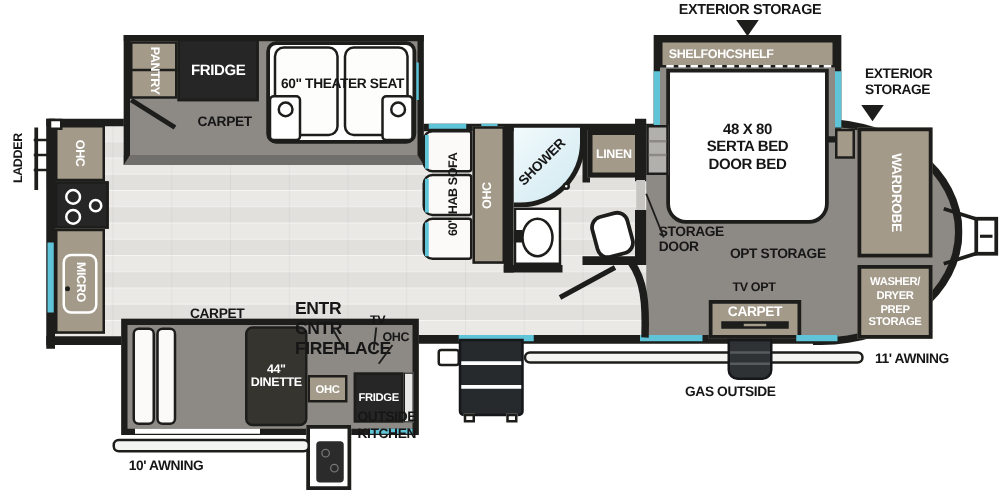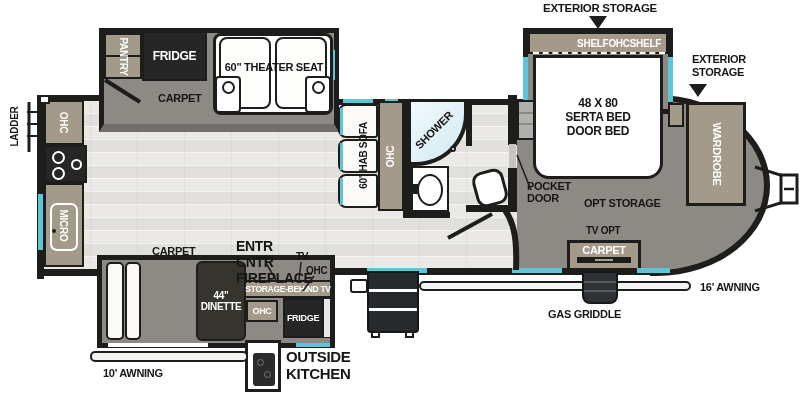--- a/index.html
+++ b/index.html
@@ -84,33 +84,36 @@
     <span class="lab w" style="font-size:10px">OHC</span>
   </div>
 
   <div class="abs wall" style="left:403px;top:100px;width:8px;height:118px"></div>
   <div class="abs" style="left:411px;top:102px;width:57px;height:64px;background:linear-gradient(135deg,#f2fafc,#cfe9f1);border-right:4px solid #1d1d1b;border-bottom:4px solid #1d1d1b;border-radius:0 0 52px 0"></div>
   <div class="abs ctr rot rm45" style="left:408px;top:102px;width:52px;height:56px">
     <span class="lab" style="font-size:11px">SHOWER</span>
   </div>
   <div class="abs" style="left:450px;top:146px;width:6px;height:6px;border:2px solid #1d1d1b;border-radius:50%;background:#fff"></div>
   <div class="abs wall" style="left:466px;top:100px;width:6px;height:46px"></div>
+  <div class="abs tan ctr" style="left:470px;top:104px;width:42px;height:38px;border:4px solid #1d1d1b">
+    <span class="lab w" style="font-size:10px">LINEN</span>
+  </div>
   <div class="abs" style="left:411px;top:166px;width:38px;height:46px;background:#fff;border:2px solid #1d1d1b"></div>
   <div class="abs" style="left:417px;top:174px;width:26px;height:32px;background:#fff;border:2px solid #1d1d1b;border-radius:50%"></div>
   <div class="abs wall" style="left:411px;top:184px;width:7px;height:10px"></div>
   <div class="abs wall" style="left:403px;top:212px;width:47px;height:6px"></div>
   <div class="abs" style="left:474px;top:170px;width:32px;height:36px;background:#fff;border:3px solid #1d1d1b;border-radius:10px;transform:rotate(-15deg)"></div>
   <div class="abs wall" style="left:466px;top:205px;width:42px;height:7px"></div>
   <div class="abs wall" style="left:508px;top:95px;width:9px;height:50px"></div>
   <div class="abs" style="left:509px;top:144px;width:7px;height:26px;background:#c7c5c2"></div>
   <div class="abs wall" style="left:508px;top:168px;width:9px;height:44px"></div>
-  <div class="abs lab" style="left:527px;top:180px;width:50px;font-size:11px;white-space:normal;line-height:1.1">POCKET DOOR</div>
+  <div class="abs lab" style="left:527px;top:180px;width:50px;font-size:11px;white-space:normal;line-height:1.1">STORAGE DOOR</div>
 
   <div class="abs carpet" style="left:523px;top:28px;width:150px;height:86px;border:5px solid #1d1d1b"></div>
-  <div class="abs tan" style="left:528px;top:32px;width:140px;height:22px;border:2px solid #1d1d1b;display:flex;align-items:center;justify-content:flex-end;padding:0 5px">
+  <div class="abs tan" style="left:528px;top:32px;width:140px;height:22px;border:2px solid #1d1d1b;display:flex;align-items:center;justify-content:flex-start;padding:0 5px">
     <span class="lab w" style="font-size:10px">SHELF</span>
     <span class="lab w" style="font-size:10px">OHC</span>
     <span class="lab w" style="font-size:10px">SHELF</span>
   </div>
   <div class="abs" style="left:533px;top:52px;width:132px;height:0;border-top:2px dashed #fff"></div>
   <div class="abs win" style="left:523px;top:57px;width:5px;height:45px"></div>
   <div class="abs win" style="left:668px;top:57px;width:5px;height:45px"></div>
   <div class="abs" style="left:533px;top:55px;width:130px;height:124px;background:#fff;border:3px solid #1d1d1b;border-radius:0 0 16px 16px;display:flex;flex-direction:column;align-items:center;justify-content:center">
     <span class="lab" style="font-size:12px">48 X 80</span>
     <span class="lab" style="font-size:12px">SERTA BED</span>
@@ -125,20 +128,23 @@
   <div class="abs lab" style="left:586px;top:225px;font-size:10px">TV OPT</div>
   <div class="abs tan" style="left:567px;top:240px;width:74px;height:31px;border:3px solid #1d1d1b">
     <div class="lab w ctr" style="font-size:11px;margin-top:1px">CARPET</div>
     <div style="width:54px;height:6px;background:#1d1d1b;margin:1px auto 0;position:relative">
       <div style="position:absolute;left:18px;top:2px;width:18px;height:2px;background:#a39a8a"></div>
     </div>
   </div>
   <div class="abs tan ctr rot r90" style="left:686px;top:102px;width:60px;height:104px;border:3px solid #1d1d1b">
     <span class="lab w" style="font-size:11px">WARDROBE</span>
   </div>
+  <div class="abs tan ctr" style="left:686px;top:212px;width:60px;height:59px;border:3px solid #1d1d1b">
+    <span class="lab w" style="font-size:9px;white-space:normal;line-height:1.2;width:50px">WASHER/ DRYER PREP STORAGE</span>
+  </div>
 
   <div class="abs win" style="left:367px;top:268px;width:60px;height:5px"></div>
   <div class="abs win" style="left:512px;top:268px;width:50px;height:5px"></div>
   <div class="abs win" style="left:637px;top:268px;width:33px;height:5px"></div>
 
   <div class="abs tan ctr rot r90" style="left:44px;top:100px;width:40px;height:45px;border:2px solid #1d1d1b">
     <span class="lab w" style="font-size:10px">OHC</span>
   </div>
   <div class="abs blk" style="left:44px;top:145px;width:43px;height:38px;border:2px solid #1d1d1b">
     <div class="abs" style="left:6px;top:4px;width:13px;height:13px;border:2px solid #fff;border-radius:50%"></div>
@@ -150,23 +156,20 @@
   </div>
   <div class="abs" style="left:50px;top:203px;width:28px;height:48px;border:2px solid #fff;border-radius:7px"></div>
   <div class="abs" style="left:52px;top:229px;width:4px;height:4px;background:#1d1d1b;border-radius:50%"></div>
 
   <div class="abs carpet" style="left:97px;top:255px;width:238px;height:93px;border:5px solid #1d1d1b"></div>
   <div class="abs" style="left:106px;top:262px;width:18px;height:78px;background:#fbfaf8;border:2px solid #1d1d1b;border-radius:5px"></div>
   <div class="abs" style="left:125px;top:262px;width:16px;height:78px;background:#fbfaf8;border:2px solid #1d1d1b;border-radius:5px"></div>
   <div class="abs ctr" style="left:196px;top:261px;width:50px;height:80px;background:#35342f;border:2px solid #1d1d1b;border-radius:6px">
     <span class="lab w" style="font-size:10px;white-space:normal;line-height:1.15;width:46px">44" DINETTE</span>
   </div>
-  <div class="abs tan ctr" style="left:244px;top:280px;width:88px;height:18px;border:2px solid #1d1d1b">
-    <span class="lab w" style="font-size:8.5px">STORAGE-BEHIND TV</span>
-  </div>
   <div class="abs tan ctr" style="left:246px;top:300px;width:32px;height:22px;border:2px solid #1d1d1b">
     <span class="lab w" style="font-size:9px">OHC</span>
   </div>
   <div class="abs blk ctr" style="left:283px;top:298px;width:40px;height:40px;border:2px solid #1d1d1b">
     <span class="lab w" style="font-size:9px">FRIDGE</span>
   </div>
   <div class="abs" style="left:323px;top:298px;width:8px;height:40px;background:#e8e8e6;border:1px solid #1d1d1b"></div>
   <div class="abs" style="left:108px;top:343px;width:100px;height:4px;background:#fff"></div>
   <div class="abs win" style="left:296px;top:343px;width:34px;height:4px"></div>
 
@@ -174,39 +177,39 @@
   <div class="abs lab" style="left:236px;top:238px;width:60px;font-size:14px;white-space:normal;line-height:1.15">ENTR CNTR FIREPLACE</div>
   <div class="abs lab" style="left:296px;top:251px;font-size:10px">TV</div>
   <div class="abs lab" style="left:306px;top:265px;font-size:10px">OHC</div>
 
   <div class="abs" style="left:245px;top:340px;width:36px;height:52px;background:#fff;border:3px solid #1d1d1b">
     <div style="position:absolute;left:5px;top:10px;width:22px;height:33px;background:#2b2b2b;border-radius:3px">
       <div style="position:absolute;left:4px;top:6px;width:5px;height:5px;border:1px solid #777;border-radius:50%"></div>
       <div style="position:absolute;left:11px;top:18px;width:5px;height:5px;border:1px solid #777;border-radius:50%"></div>
     </div>
   </div>
-  <div class="abs lab" style="left:286px;top:348px;width:64px;font-size:15px;white-space:normal;line-height:1.15">OUTSIDE KITCHEN</div>
+  <div class="abs lab" style="left:286px;top:328px;width:64px;font-size:11px;white-space:normal;line-height:1.15">OUTSIDE KITCHEN</div>
 
   <div class="abs" style="left:350px;top:279px;width:18px;height:14px;background:#fff;border:2px solid #1d1d1b;border-radius:3px"></div>
   <div class="abs" style="left:367px;top:271px;width:52px;height:62px;background:#262a2c;border:2px solid #15171a;border-radius:0 0 4px 4px">
     <div style="margin-top:16px;border-top:3px solid #fff"></div>
     <div style="margin-top:16px;border-top:3px solid #fff"></div>
   </div>
   <div class="abs" style="left:371px;top:331px;width:9px;height:7px;background:#fff;border:2px solid #1d1d1b"></div>
   <div class="abs" style="left:405px;top:331px;width:9px;height:7px;background:#fff;border:2px solid #1d1d1b"></div>
   <div class="abs" style="left:419px;top:281px;width:272px;height:10px;background:#f4f4f2;border:2px solid #1d1d1b;border-radius:5px"></div>
-  <div class="abs lab" style="left:700px;top:281px;font-size:11px">16' AWNING</div>
+  <div class="abs lab" style="left:700px;top:281px;font-size:11px">11' AWNING</div>
   <div class="abs" style="left:90px;top:351px;width:158px;height:11px;background:#f4f4f2;border:2px solid #1d1d1b;border-radius:5px"></div>
   <div class="abs lab" style="left:103px;top:367px;font-size:11px">10' AWNING</div>
 
   <div class="abs" style="left:582px;top:271px;width:36px;height:33px;background:#2e3234;border:2px solid #15171a;border-radius:0 0 8px 8px">
     <div style="margin-top:8px;border-top:2px solid #565b5e"></div>
     <div style="margin-top:7px;border-top:2px solid #565b5e"></div>
   </div>
-  <div class="abs lab" style="left:548px;top:308px;font-size:11px">GAS GRIDDLE</div>
+  <div class="abs lab" style="left:548px;top:308px;font-size:11px">GAS OUTSIDE</div>
 
   <div class="abs ctr rot rm90" style="left:6px;top:98px;width:18px;height:56px">
     <span class="lab" style="font-size:10px">LADDER</span>
   </div>
 
   <div class="abs lab ctr" style="left:540px;top:2px;width:120px;font-size:11.5px">EXTERIOR STORAGE</div>
   <div class="abs arrow-down" style="left:589px;top:16px"></div>
   <div class="abs lab" style="left:692px;top:53px;width:64px;font-size:11px;white-space:normal;line-height:1.15">EXTERIOR STORAGE</div>
   <div class="abs arrow-down" style="left:689px;top:84px"></div>
 

